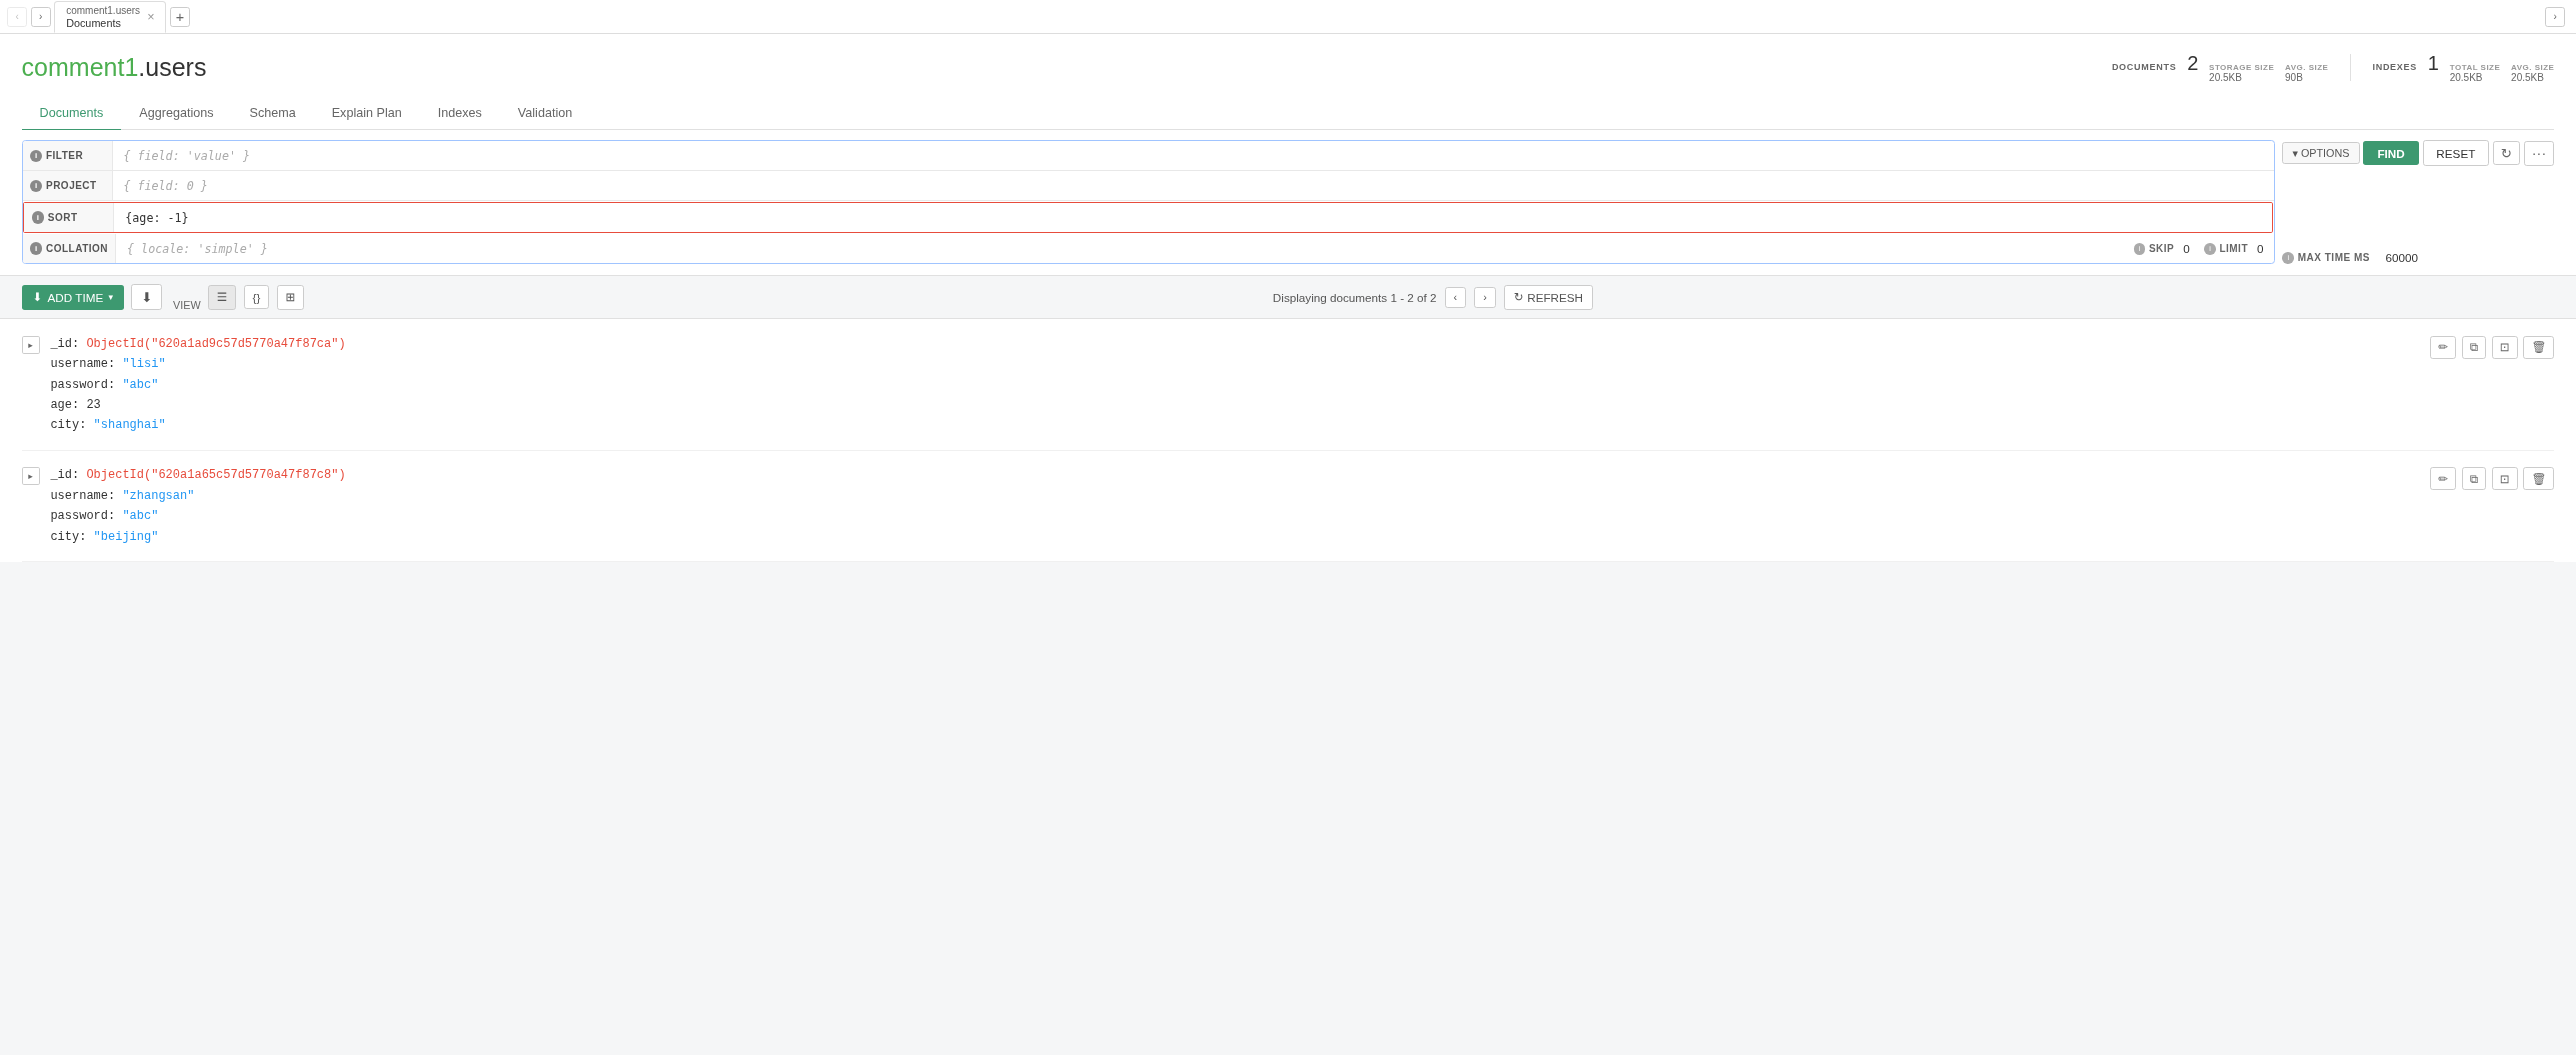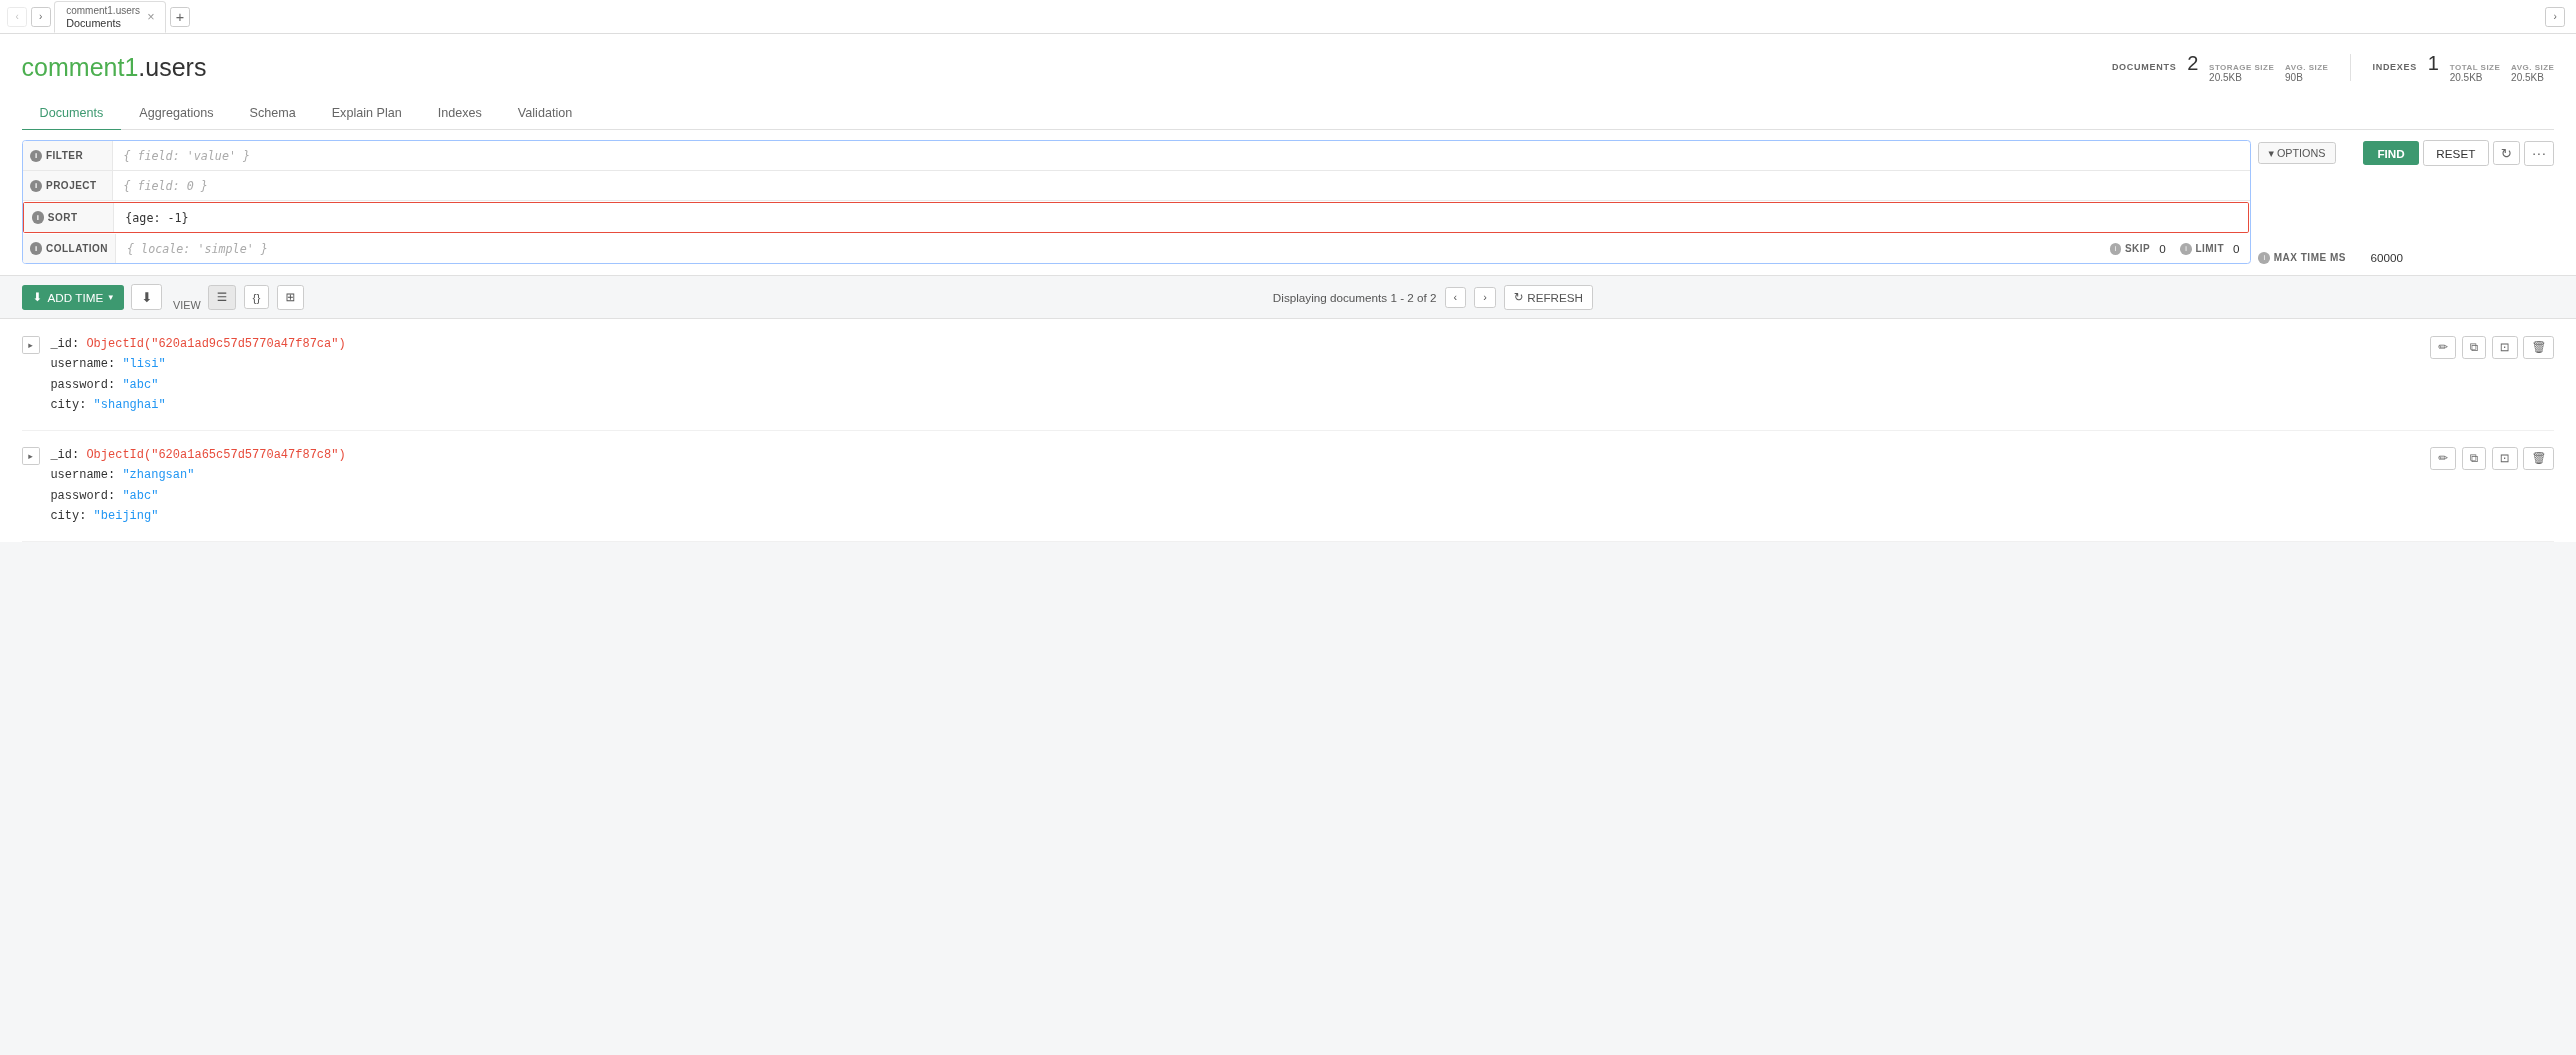--- a/index.html
+++ b/index.html
@@ -244,21 +244,20 @@
     }
     .find-btn {
       padding: 5.4px 14.4px;
       background: #3D9970;
       color: #fff;
       border: none;
       border-radius: 2.7px;
       font-size: 11.7px;
       font-weight: 600;
       cursor: pointer;
-      margin-left: 24px;
     }
     .reset-btn {
       padding: 5.4px 12.6px;
       background: #fff;
       color: #333;
       border: 0.9px solid #ccc;
       border-radius: 2.7px;
       font-size: 11.7px;
       cursor: pointer;
     }
@@ -579,21 +578,21 @@
           <button class="find-btn">FIND</button>
           <button class="reset-btn">RESET</button>
           <button class="history-btn">↻</button>
           <button class="more-btn">···</button>
         </div>
       </div>
       <div style="display:flex;align-items:center;gap:7.2px;">
         <div class="small-label">
           <div class="small-label-icon">i</div>
           <span class="small-label-text">MAX TIME MS</span>
-          <span class="small-value" style="margin-left:21px;">60000</span>
+          <span class="small-value" style="margin-left:12px;">60000</span>
         </div>
       </div>
     </div>
   </div>
 </div>
 
 <div class="toolbar">
   <button class="add-data-btn">
     <span>⬇</span>
     <span>ADD TIME</span>
@@ -624,20 +623,23 @@
       <span class="doc-field">
         <span class="field-key">_id: </span><span class="field-id-value">ObjectId("620a1ad9c57d5770a47f87ca")</span>
       </span>
       <span class="doc-field">
         <span class="field-key">username: </span><span class="field-string-value">"lisi"</span>
       </span>
       <span class="doc-field">
         <span class="field-key">password: </span><span class="field-string-value">"abc"</span>
       </span>
       <span class="doc-field">
+        <span class="field-key">age: </span><span class="field-number-value">23</span>
+      </span>
+      <span class="doc-field">
         <span class="field-key">city: </span><span class="field-string-value">"shanghai"</span>
       </span>
     </div>
     <div class="doc-actions">
       <button class="doc-action-btn">✏</button>
       <button class="doc-action-btn">⧉</button>
       <button class="doc-action-btn">⊡</button>
       <button class="doc-action-btn">🗑</button>
     </div>
   </div>

